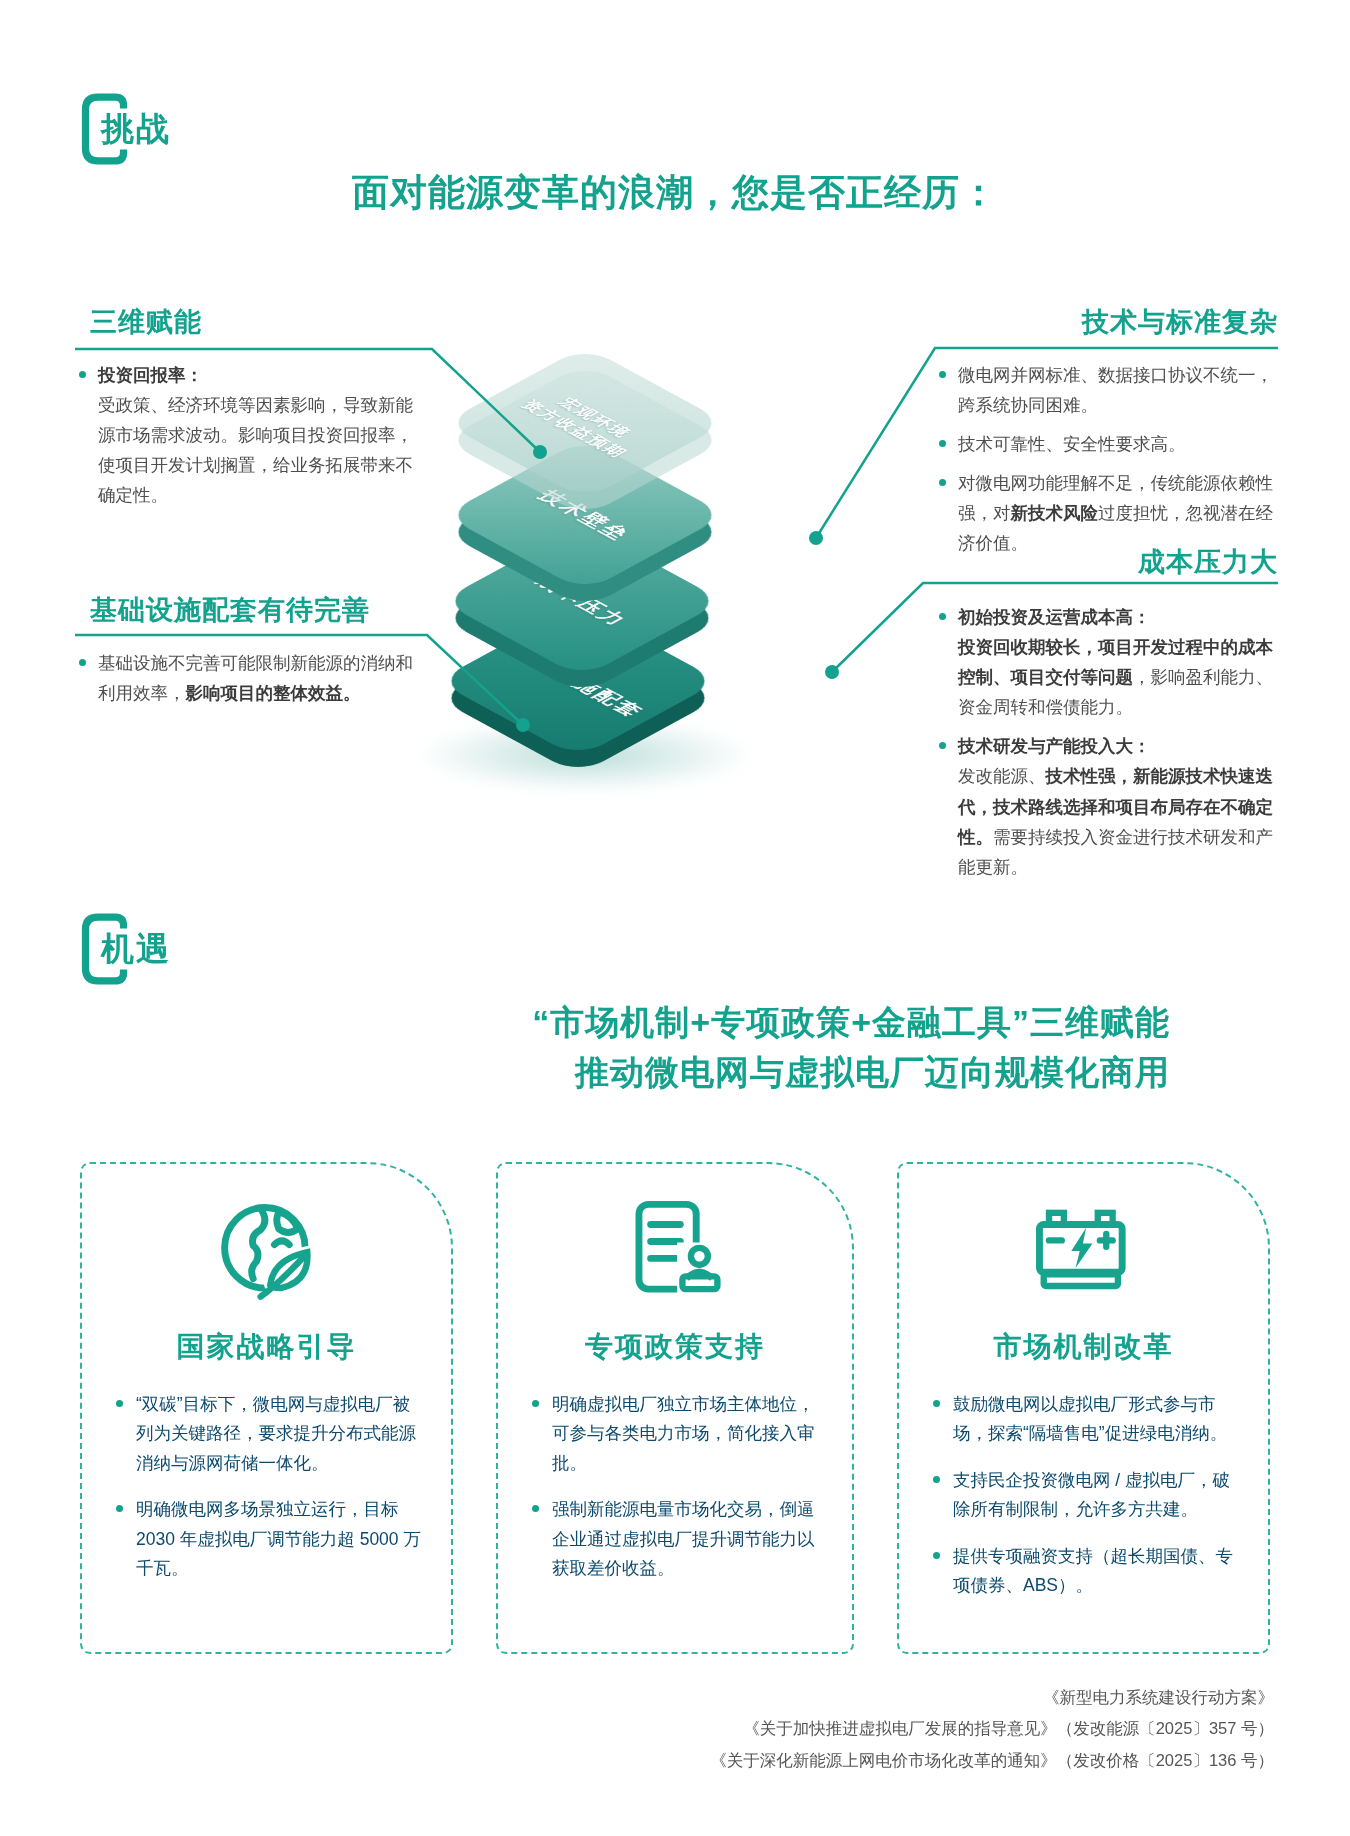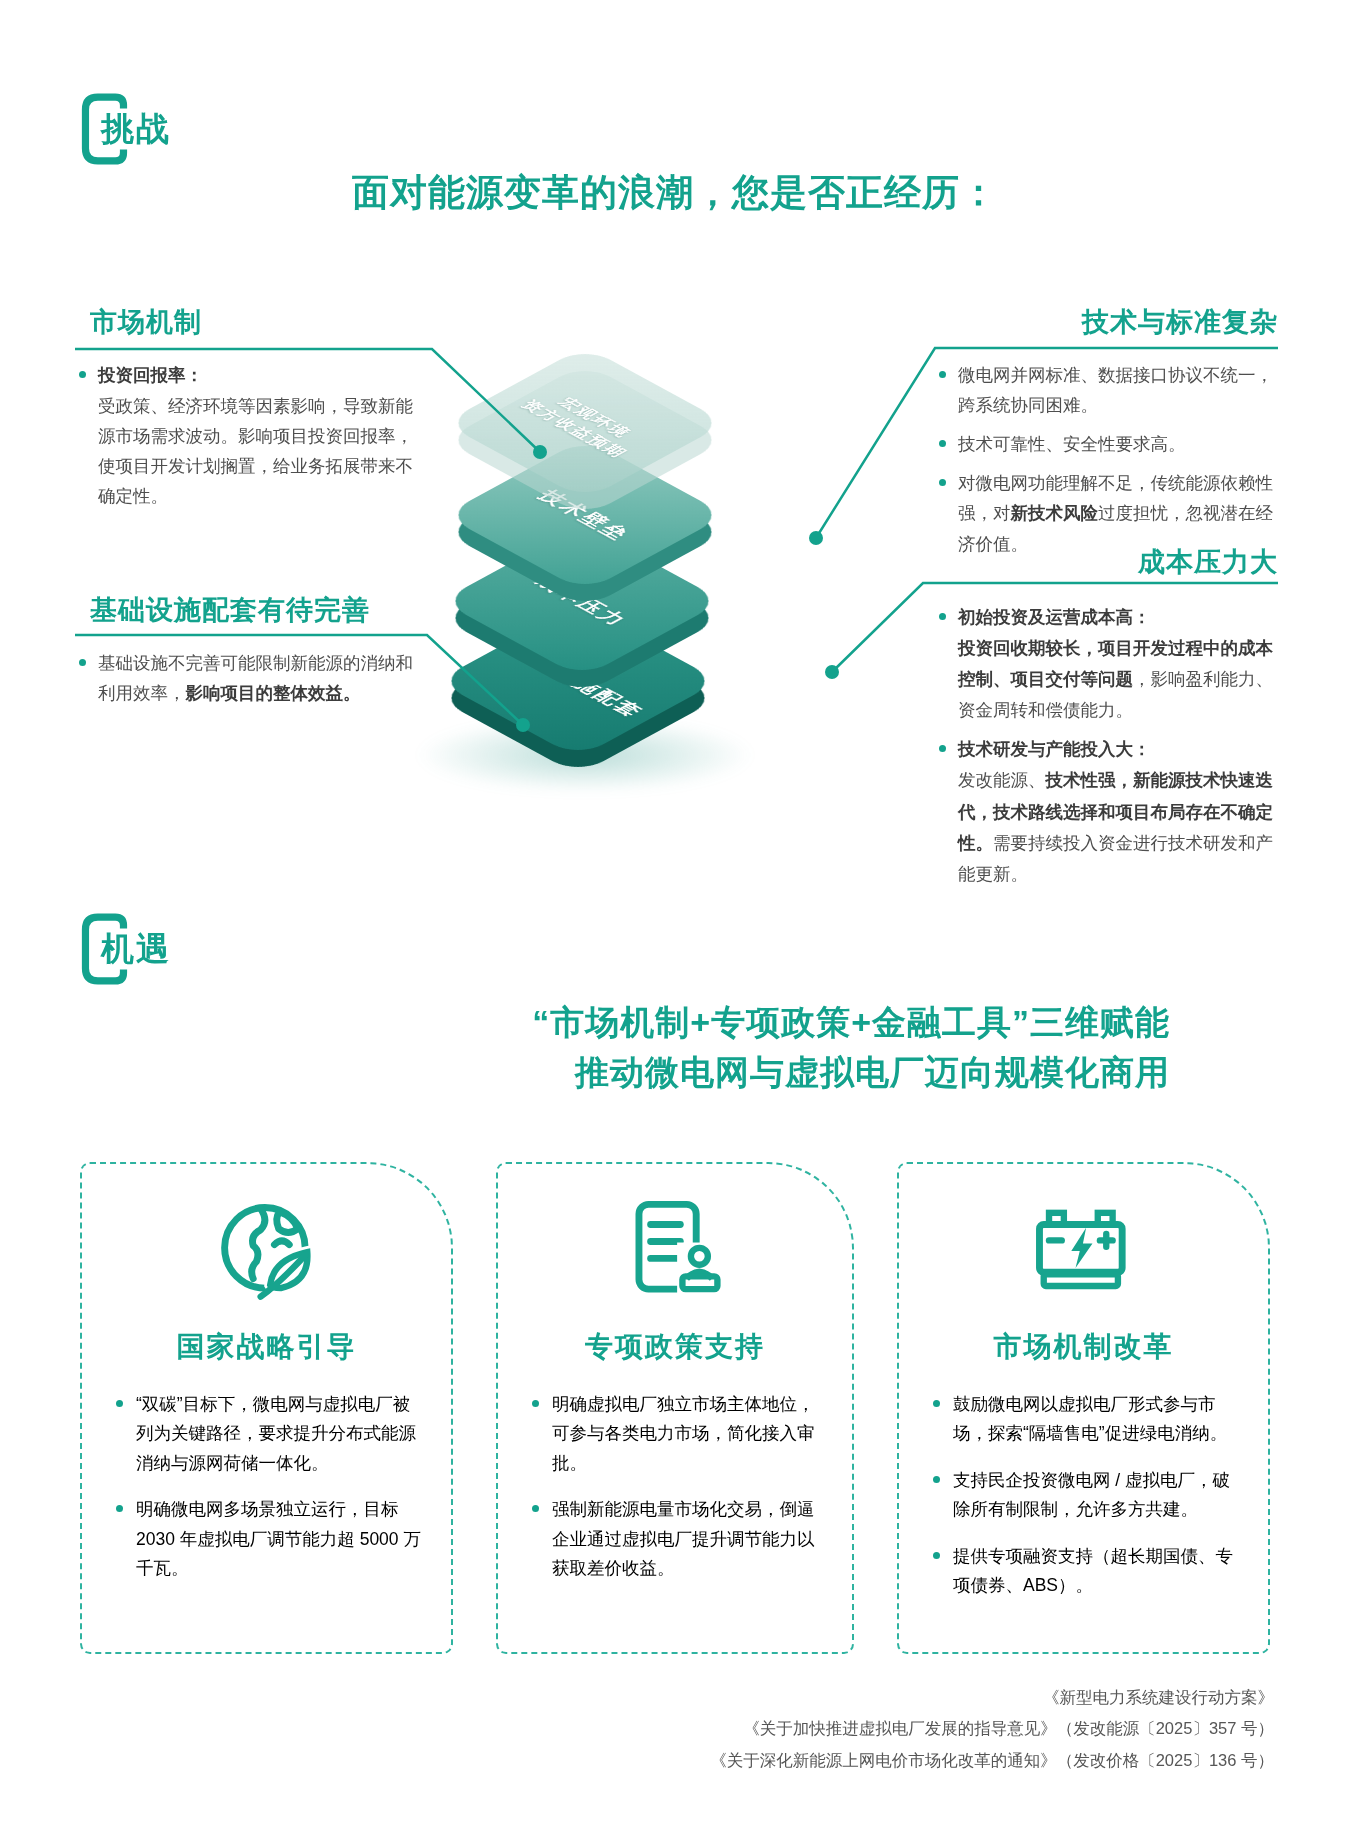--- a/index.html
+++ b/index.html
@@ -35,21 +35,21 @@
   .q-right{ text-align:center; }
   .bullets{
     position:absolute; margin:0; padding:0; list-style:none;
     font-size:17.5px; color:var(--body); line-height:1.72;
   }
   .bullets li{ position:relative; padding-left:23px; margin-bottom:9px; }
   .bullets li::before{
     content:""; position:absolute; left:4px; top:11px; width:7px; height:7px;
     border-radius:50%; background:var(--teal);
   }
-  .bd{ font-weight:700; color:var(--bold);font-family:Liberation Mono, monospace; }
+  .bd{ font-weight:700; color:var(--bold); }
 
   
   .connectors{ position:absolute; left:0; top:0; z-index:6; pointer-events:none; }
 
   
   .stack{ position:absolute; left:400px; top:315px; width:400px; height:500px; }
   .layer{ position:absolute; width:200px; height:200px; }
   .face,.depth{
     position:absolute; left:0; top:0; width:200px; height:200px; border-radius:36px;
     transform:rotateX(57deg) rotateZ(45deg);
@@ -85,21 +85,21 @@
     border-radius:10px 86px 10px 10px;
     background:#fff;
   }
   .card-icon{ display:block; margin:34px auto 0; }
   .card-heading{
     margin-top:24px; text-align:center; color:var(--teal);
     font-size:28px; font-weight:700; letter-spacing:2px;
   }
   .card-bullets{
     margin:24px 0 0; padding:0 24px 0 32px; list-style:none;
-    font-size:17.5px; color:#000000; line-height:1.68;
+    font-size:17.5px; color:#0c4a6e; line-height:1.68;
   }
   .card-bullets li{ position:relative; padding-left:22px; margin-bottom:17px; }
   .card-bullets li::before{
     content:""; position:absolute; left:2px; top:10px; width:7px; height:7px;
     border-radius:50%; background:var(--teal);
   }
 
   
   .citations{
     position:absolute; right:76px; top:1682px; margin:0; padding:0; list-style:none;
@@ -124,21 +124,21 @@
     <polyline points="75,349 432,349 540,452" fill="none" stroke="#13a28d" stroke-width="2.5"></polyline>
     <polyline points="1278,348 935,348 816,538" fill="none" stroke="#13a28d" stroke-width="2.5"></polyline>
     <polyline points="75,635 427,635 523,725" fill="none" stroke="#13a28d" stroke-width="2.5"></polyline>
     <polyline points="1278,583 923,583 832,672" fill="none" stroke="#13a28d" stroke-width="2.5"></polyline>
     <circle cx="540" cy="452" r="7" fill="#13a28d"></circle>
     <circle cx="816" cy="538" r="7" fill="#13a28d"></circle>
     <circle cx="523" cy="725" r="7" fill="#13a28d"></circle>
     <circle cx="832" cy="672" r="7" fill="#13a28d"></circle>
   </svg>
 
-  <div class="quad-heading" style="left:90px; top:304px;">市场机制</div>
+  <div class="quad-heading" style="left:90px; top:304px;">三维赋能</div>
   <ul class="bullets" style="left:75px; top:360px; width:352px;">
       <li><span class="bd">投资回报率：</span><br><span>受政策、经济环境等因素影响，导致新能源市场需求波动。影响项目投资回报率，使项目开发计划搁置，给业务拓展带来不确定性。</span></li>
     </ul>
 
   <div class="quad-heading q-right" style="right:72px; top:304px;">技术与标准复杂</div>
   <ul class="bullets" style="left:935px; top:360px; width:352px;">
       <li><span>微电网并网标准、数据接口协议不统一，跨系统协同困难。</span></li>
       <li><span>技术可靠性、安全性要求高。</span></li>
       <li><span>对微电网功能理解不足，传统能源依赖性强，对</span><span class="bd">新技术风险</span><span>过度担忧，忽视潜在经济价值。</span></li>
     </ul>

